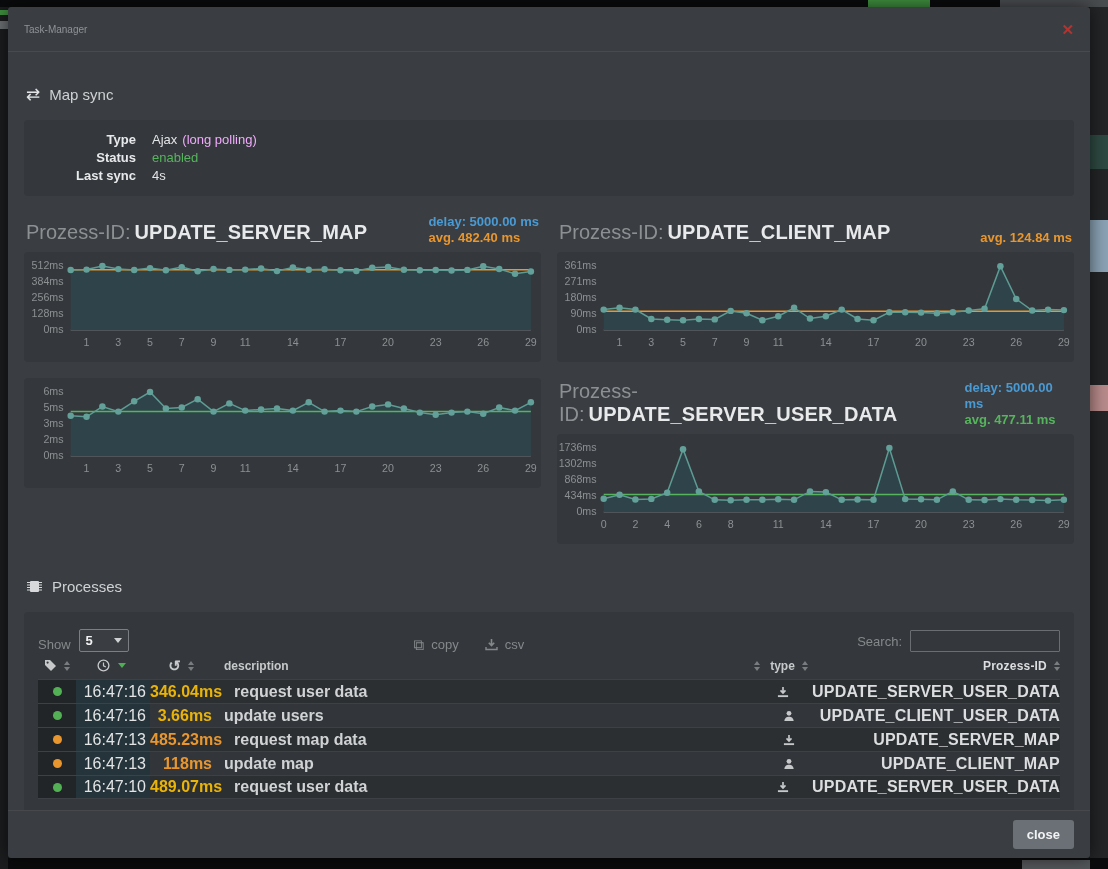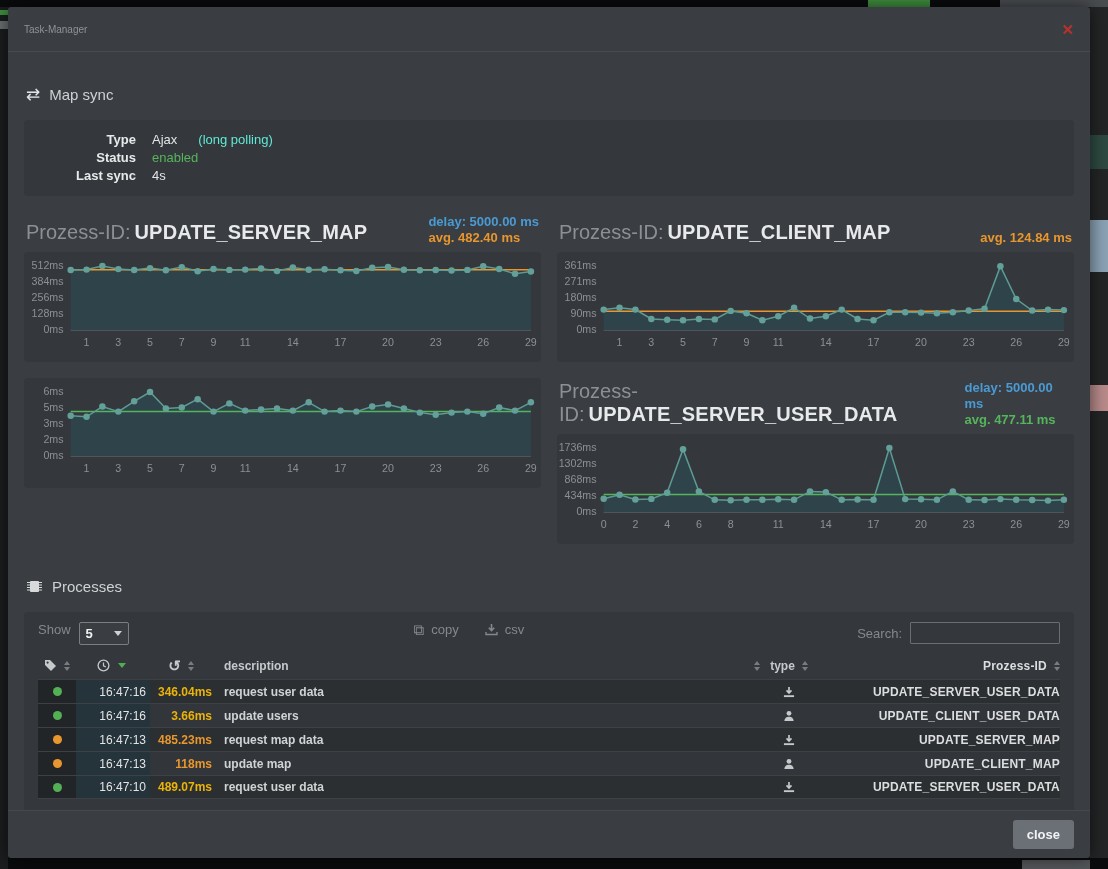--- a/index.html
+++ b/index.html
@@ -41,53 +41,53 @@
   .section-title { display:flex; align-items:center; gap:9px; color:#cfd1d3;
     font-size:15px; margin:34px 0 17px 2px; }
   .glyph-icon { font-size:17px; color:#e3e4e6; line-height:1; }
   .panel { background:#34383c; border-radius:4px; }
 
   
   .sync-panel { padding:11px 16px; margin-bottom:14px; }
   .sync-row { display:flex; line-height:18px; }
   .sync-label { width:112px; text-align:right; font-weight:bold; color:#e8e9ea; padding-right:16px; }
   .sync-value { color:#e3e4e5; }
-  .sync-note { color:#5eead4; margin-left:21px; }
+  .sync-note { color:#f0abfc; margin-left:5px; }
   .v-green { color:#56b45c; }
 
   
   .charts-grid { display:grid; grid-template-columns:1fr 1fr; column-gap:16px; row-gap:16px; }
   .chart-head { display:flex; align-items:flex-end; margin:2px 2px 6px 2px; min-height:34px; }
   .chart-title { font-size:20px; color:#8d9093; align-self:flex-end; padding-bottom:2px; }
   .chart-title b { color:#e8e9ea; margin-left:4px; letter-spacing:.2px; }
   .chart-badges { margin-left:auto; text-align:left; font-size:13px; font-weight:bold; line-height:16px; }
   .badge-delay { color:#4a9ad4; min-height:16px; }
   .badge-avg.orange { color:#e8962d; }
   .badge-avg.green { color:#56b45c; }
   .chart-box { height:110px; padding:2px 2px 0 2px; }
   .chart-box svg { display:block; width:100%; height:106px; }
 
   
   .proc-panel { padding:10px 14px 0 14px; }
-  .proc-controls { display:flex; align-items:flex-start; height:30px; color:#85888b; }
+  .proc-controls { display:flex; align-items:flex-end; height:30px; color:#85888b; }
   .fake-select { display:inline-flex; align-items:center; justify-content:space-between;
     width:50px; height:23px; margin-left:8px; padding:0 6px; border:1px solid #7b7e82;
     border-radius:2px; background:#3a3e42; color:#f0f1f2; font-weight:bold; cursor:pointer; }
   .caret-down { width:0; height:0; border-left:4px solid transparent;
     border-right:4px solid transparent; border-top:5px solid #cfd1d3; }
   .proc-actions { margin-left:285px; display:flex; gap:26px; }
   .action-btn { display:inline-flex; align-items:center; gap:7px; color:#85888b; cursor:pointer; }
   .proc-search { margin-left:auto; display:flex; align-items:center; gap:8px; }
   .proc-search input { width:150px; height:22px; background:transparent; border:1px solid #6a6d71;
     border-radius:1px; color:#e8e9ea; padding:0 6px; font-family:"Liberation Sans",sans-serif; }
 
   .t-head { display:flex; align-items:center; height:27px; color:#c6c8ca;
     font-weight:bold; font-size:12px; }
   .t-row { display:flex; align-items:stretch; height:24px; border-top:1px solid #3d4145;
-    font-size:12px; color:#d0d2d4; }
+    font-size:16px; color:#d0d2d4; }
   .t-row:last-child { border-bottom:1px solid #3d4145; }
   .t-row:nth-child(odd) { background:#2b2f32; }
   .t-row:nth-child(even) { background:#32363a; }
   .cell { display:flex; align-items:center; }
   .c-status { flex:0 0 38px; justify-content:center; }
   .t-row .c-status { background:#212528; }
   .c-time { flex:0 0 74px; justify-content:flex-end; color:#e3e4e5; padding-right:4px; }
   .t-row .c-time { background:#25333a; }
   .c-dur { flex:0 0 62px; justify-content:flex-end; font-weight:bold; }
   .c-desc { flex:1 1 auto; padding-left:12px; font-weight:bold; }

